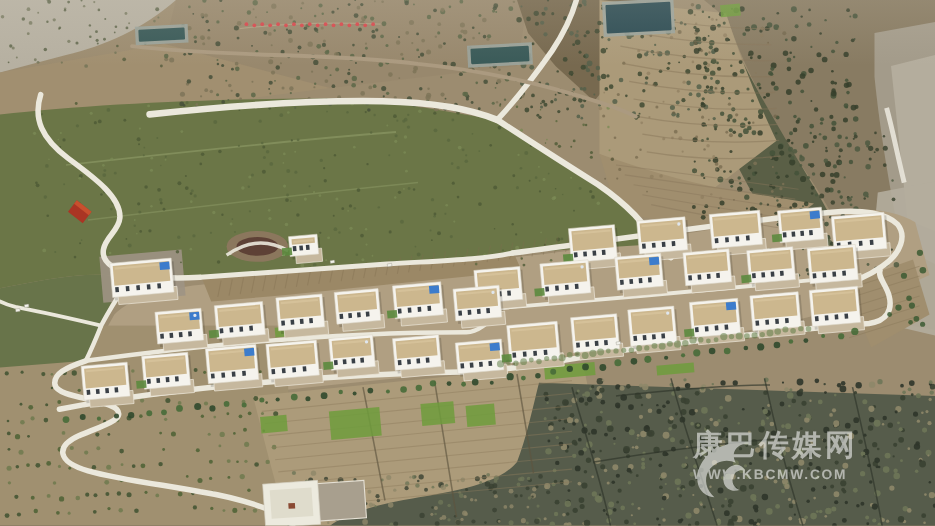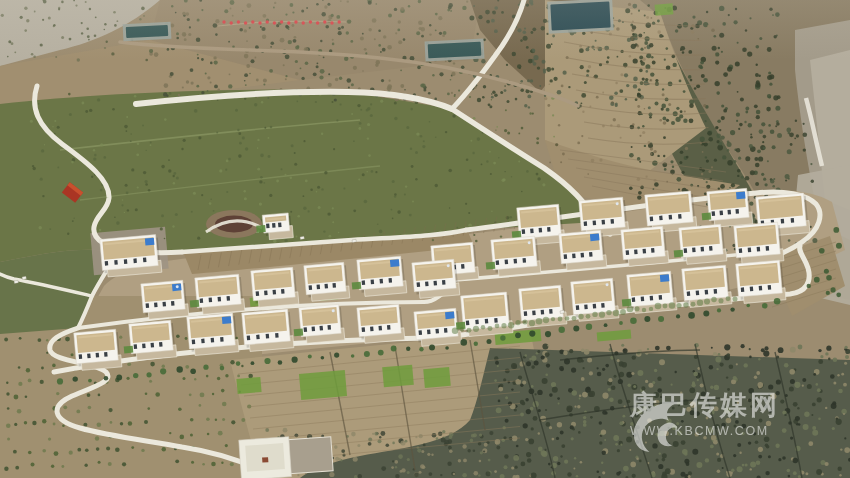--- a/index.html
+++ b/index.html
@@ -15,21 +15,21 @@
   .f-plow{fill:var(--plowed_strip)} .f-terr{fill:var(--terraced_field)}
   .f-terr2{fill:var(--terraced_field2)} .f-bl{fill:var(--bottom_left)}
   .f-bm{fill:var(--bottom_mid)} .f-bd{fill:var(--bottom_dark)}
   .road{stroke:var(--road);fill:none;stroke-linecap:round}
   .dirtroad{stroke:var(--dirt_road);fill:none;stroke-linecap:round}
   .watermark{position:absolute;left:630px;top:391px;display:flex;gap:8px;
              align-items:flex-start;color:var(--watermark_white,#fff);opacity:.55;}
   .wm-logo{width:54px;height:56px;flex:0 0 auto;margin-top:6px;}
   .wm-cn{font-size:27px;font-weight:bold;letter-spacing:3px;line-height:1.1;
          text-shadow:0 0 2px rgba(90,90,80,.4);}
-  .wm-url{font-size:12.5px;font-weight:normal;letter-spacing:1.6px;margin-top:3px;
+  .wm-url{font-size:12.5px;font-weight:bold;letter-spacing:1.6px;margin-top:3px;
           text-shadow:0 0 2px rgba(90,90,80,.4);}
 </style>
 </head>
 <body>
 
 <div class="stage">
 <svg id="scene" width="850" height="478" viewBox="0 0 850 478">
   <defs>
     <linearGradient id="hz" x1="0" y1="0" x2="0" y2="1">
       <stop offset="0" stop-color="#e3ddd0" stop-opacity="0.14"></stop>

